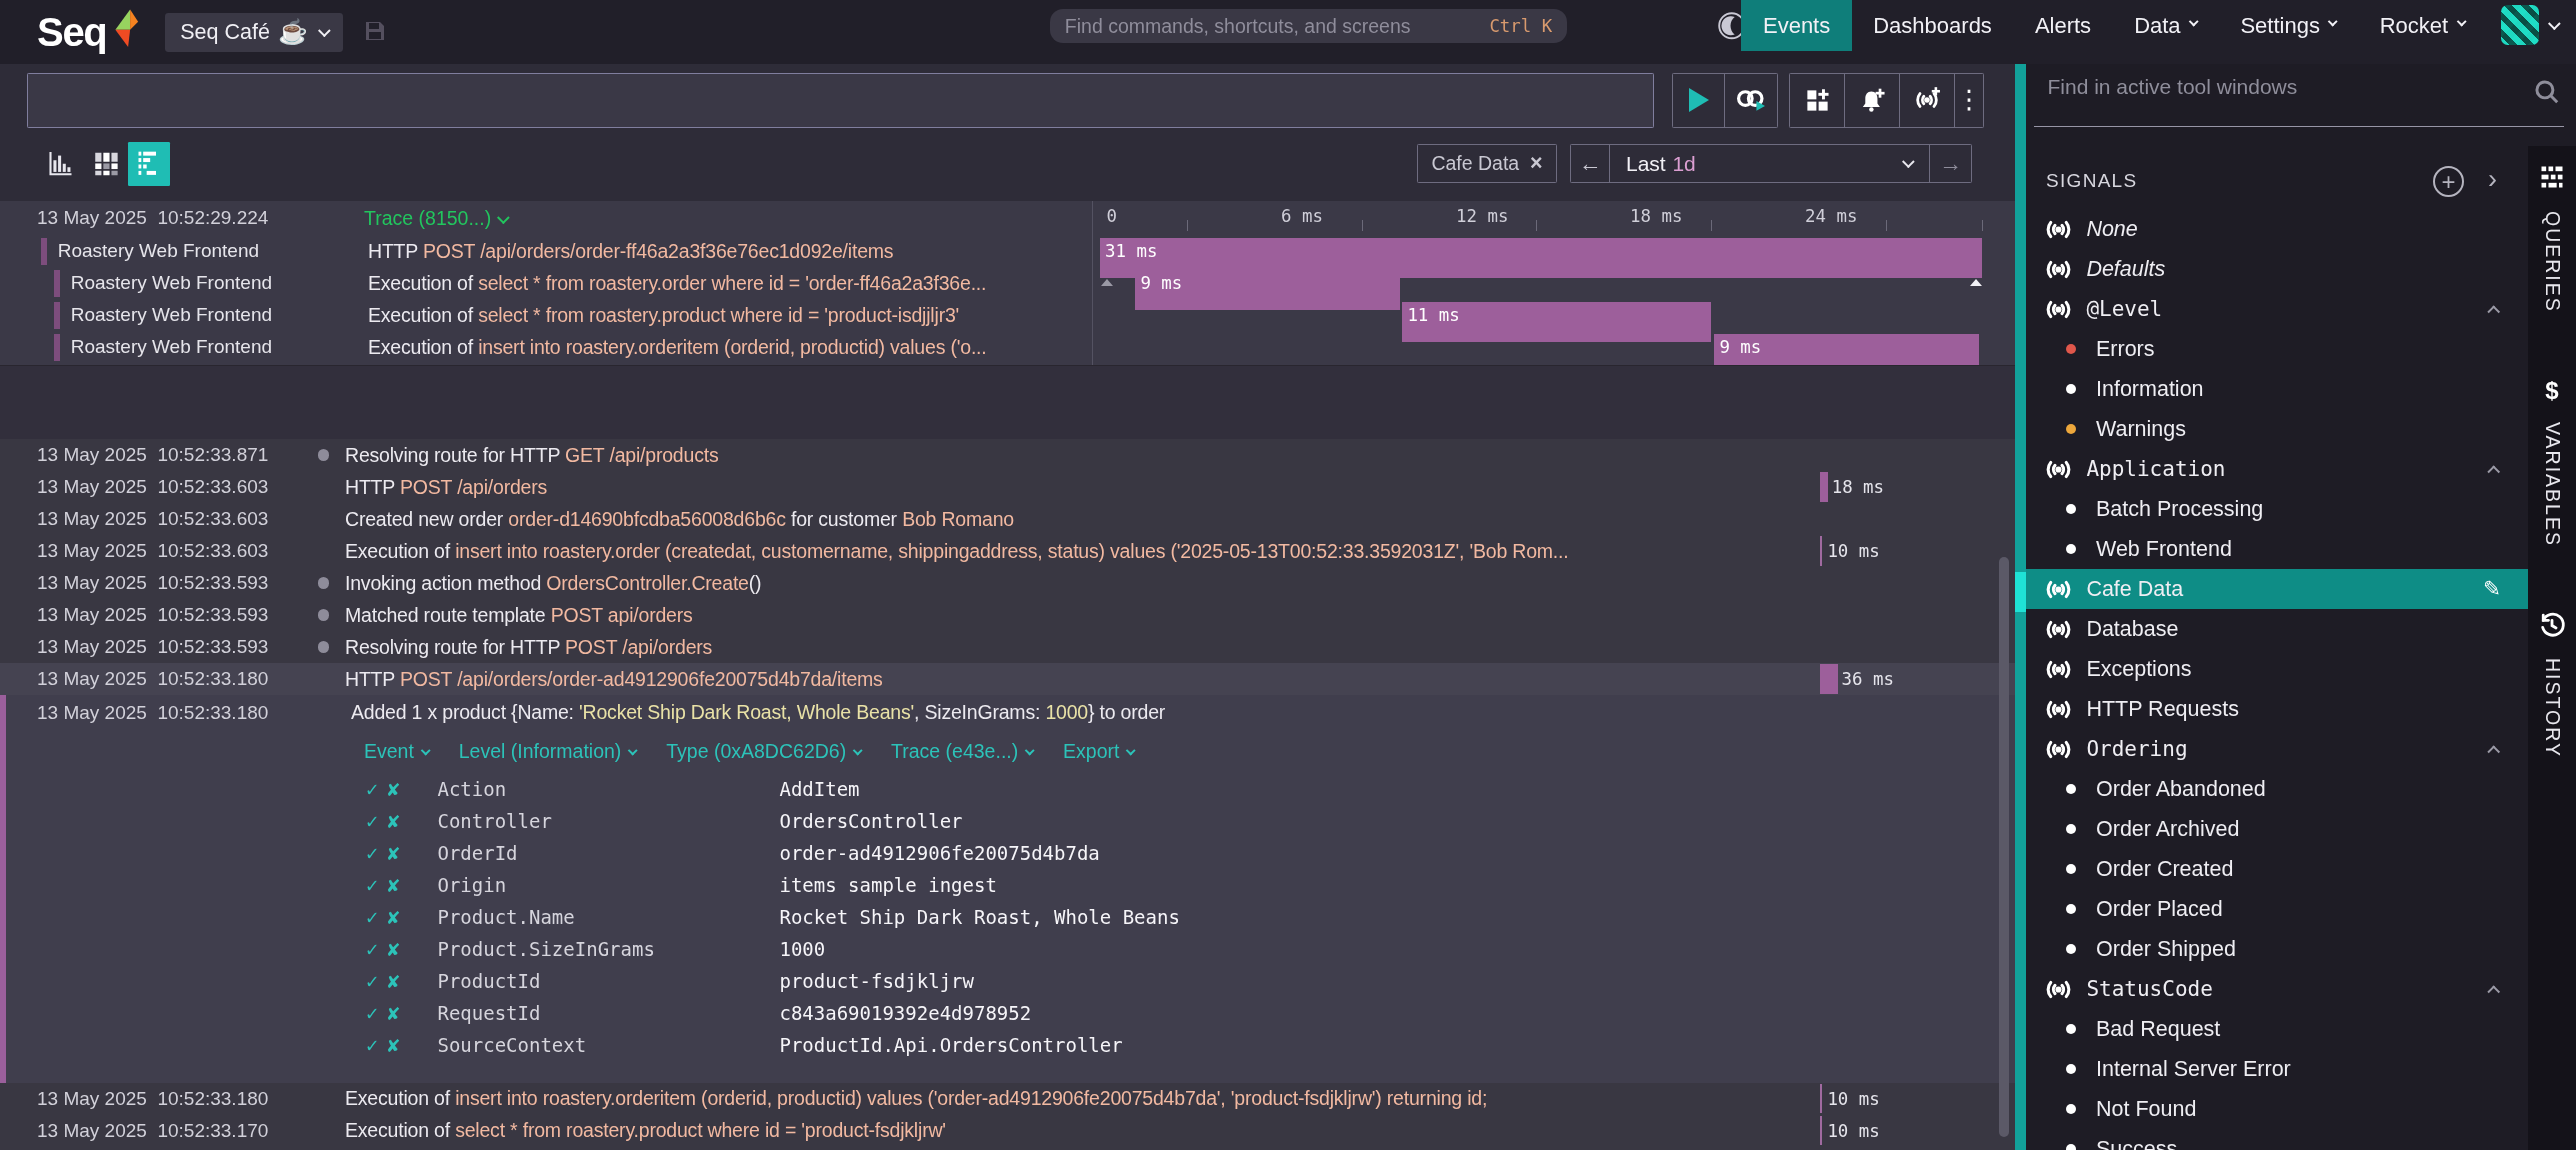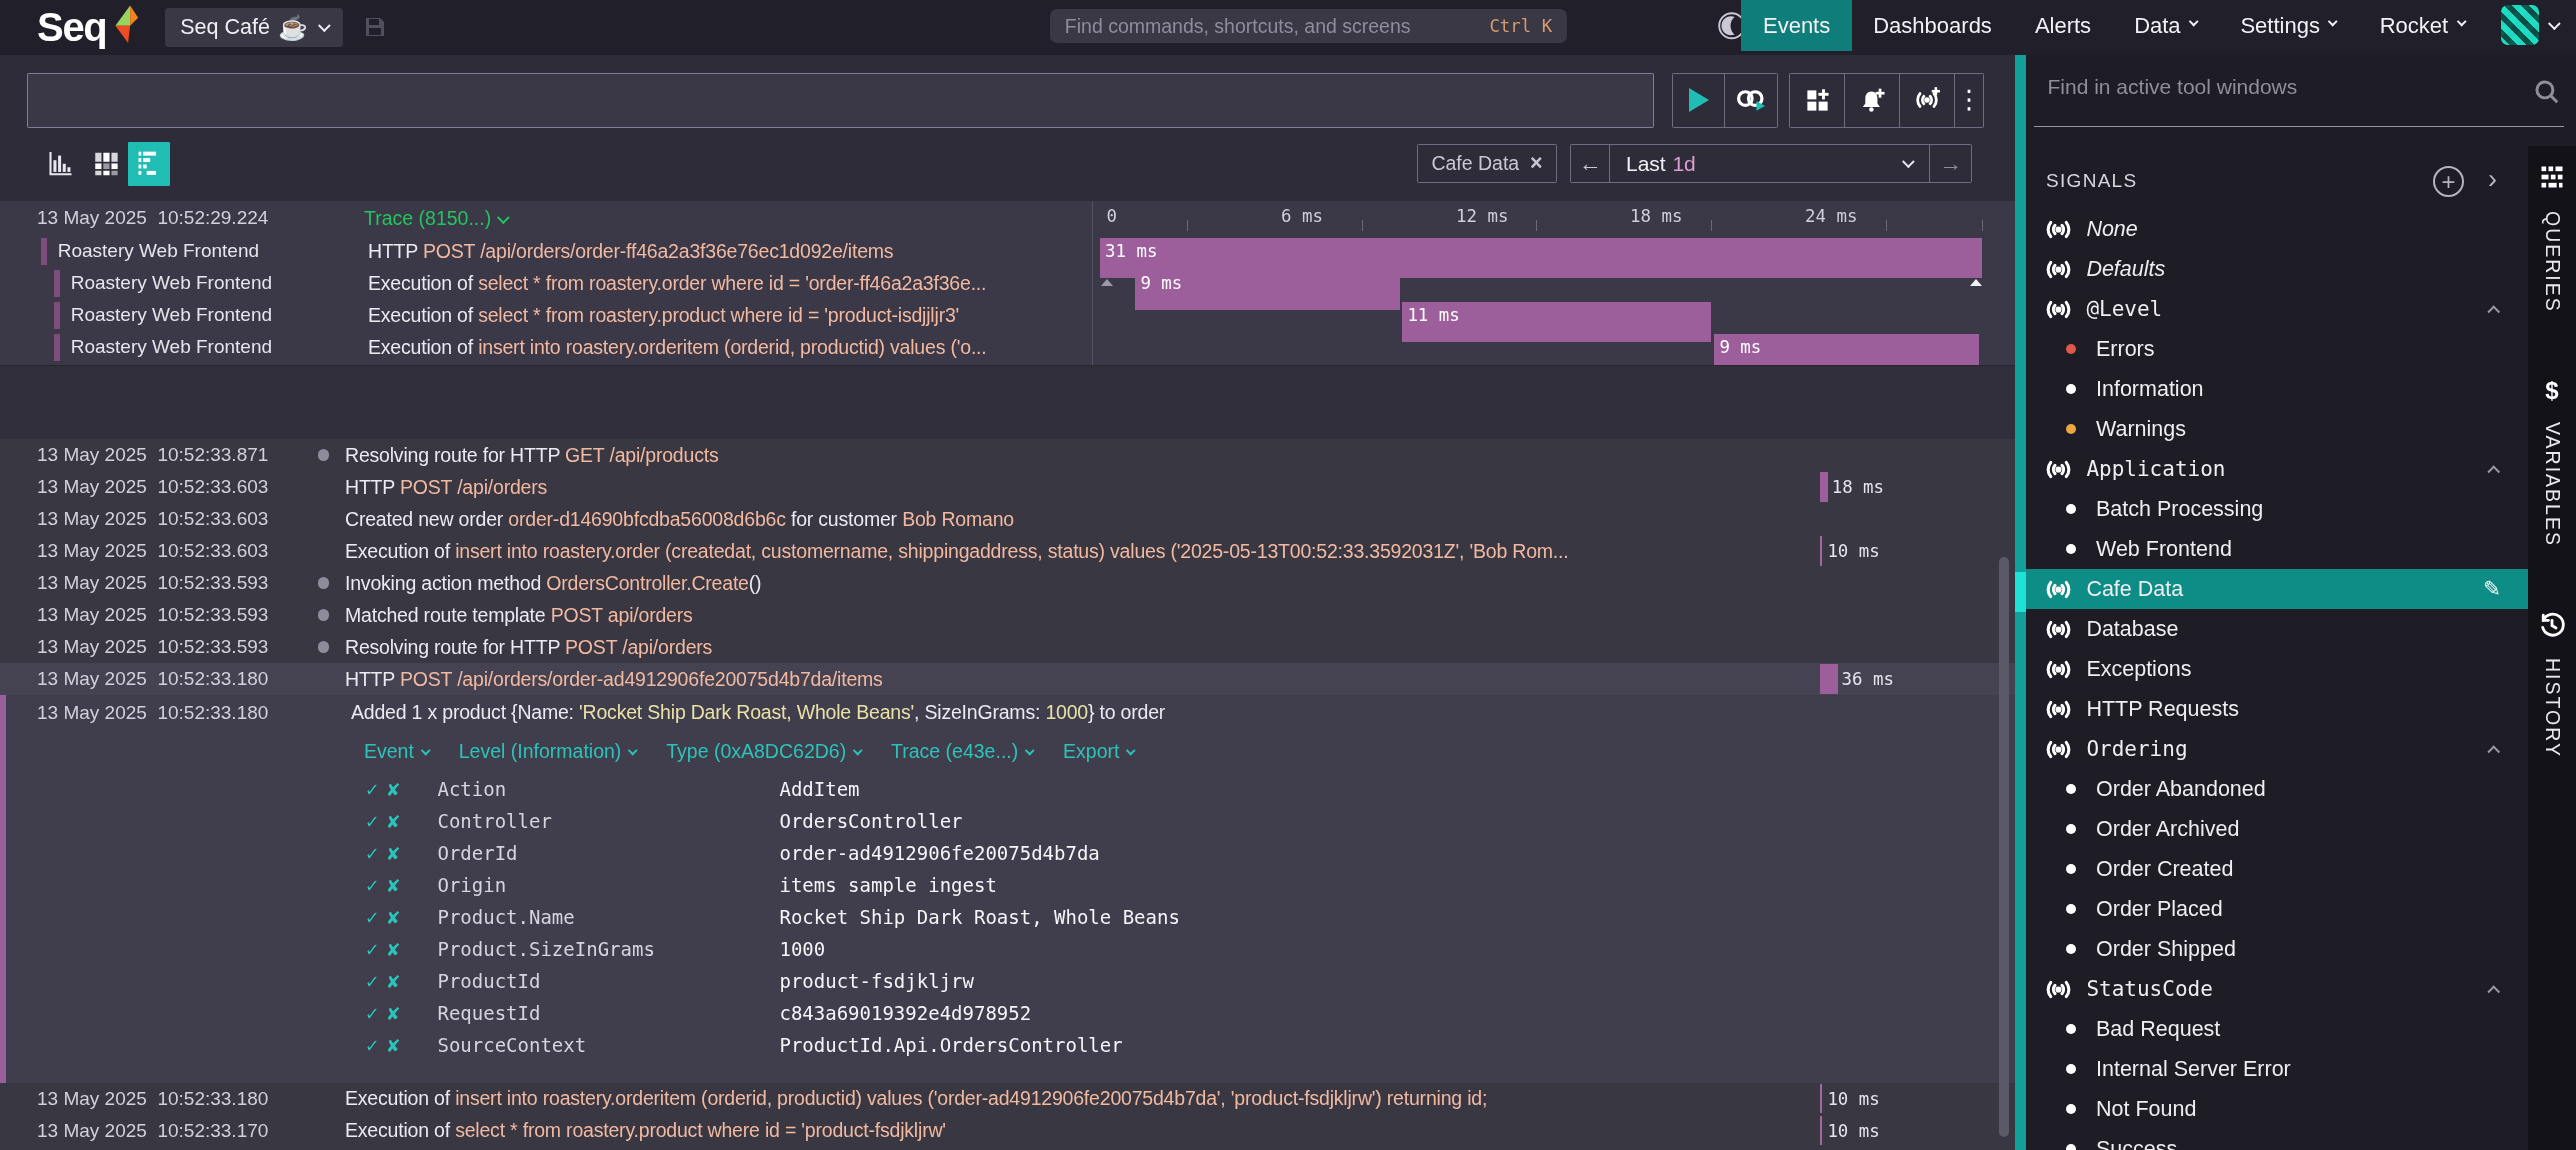--- a/index.html
+++ b/index.html
@@ -5,27 +5,27 @@
   * { margin:0; padding:0; box-sizing:border-box; }
   html,body { width:2576px; height:1150px; overflow:hidden; }
   body { background:#393742; font-family:"Liberation Sans", sans-serif; position:relative; color:#eceaf0; }
   .mono { font-family:"DejaVu Sans Mono", monospace; }
 
   
   .chv, .chv-up { display:inline-block; width:8.7px; height:8.7px; border-right:2px solid currentColor; border-bottom:2px solid currentColor; transform:rotate(45deg) translate(-1.3px,-1.3px); margin-left:8px; vertical-align:middle; }
   .chv-up { transform:rotate(-135deg) translate(-2px,-2px); }
 
   
-  .topbar { position:absolute; left:0; top:0; width:2576px; height:55px; background:#211f29; display:flex; align-items:center; z-index:40; }
+  .topbar { position:absolute; left:0; top:0; width:2576px; height:64px; background:#211f29; display:flex; align-items:center; z-index:40; }
   .logo { margin-left:37px; font-size:40px; font-weight:bold; color:#fff; letter-spacing:-1.3px; display:flex; align-items:center; }
   .logo svg { margin-left:4px; margin-top:-5.4px; }
   .workspace-btn { margin-left:25.5px; height:39px; background:#3a3845; border-radius:3.4px; display:flex; align-items:center; padding:0 14.8px; font-size:21.5px; color:#f0eff4; cursor:pointer;text-align:center; }
   .workspace-btn .emoji { font-size:24px; margin:0 4px 0 8px; }
   .save-icon { margin-left:20px; color:#544f5e; }
-  .cmd { position:absolute; left:1050px; top:9.4px; width:517px; height:34px; background:#3a3845; border-radius:7px; display:flex; align-items:center; padding:0 14.8px; }
+  .cmd { position:absolute; left:1050px; top:9.4px; width:517px; height:34px; background:#3a3845; border-radius:13px; display:flex; align-items:center; padding:0 14.8px; }
   .cmd input { flex:1; background:transparent; border:none; outline:none; font-size:19.5px; color:#e8e7ee; font-family:"Liberation Sans",sans-serif; }
   .cmd input::placeholder { color:#8f8d9b; }
   .cmd .shortcut { font-size:17.4px; color:#d89a6e; }
   .moon { position:absolute; left:1717px; top:10.7px; }
   .nav { position:absolute; right:0; top:0; height:51px; display:flex; align-items:stretch; }
   .nav-item { display:flex; align-items:center; padding:0 21.5px; font-size:22px; color:#f2f1f6; cursor:pointer; }
   .nav-item.active { background:#0f7e7a; }
   .nav-item .chv { width:7.4px; height:7.4px; border-width:2px; margin-left:9.4px; margin-top:-4px; }
   .avatar { width:38px; height:40px; border-radius:6.7px; margin:5.4px 2.7px 5.4px 14.8px; background:
       repeating-linear-gradient(45deg, rgba(32,224,200,.95) 0 6px, rgba(10,79,70,.9) 6px 12px),

